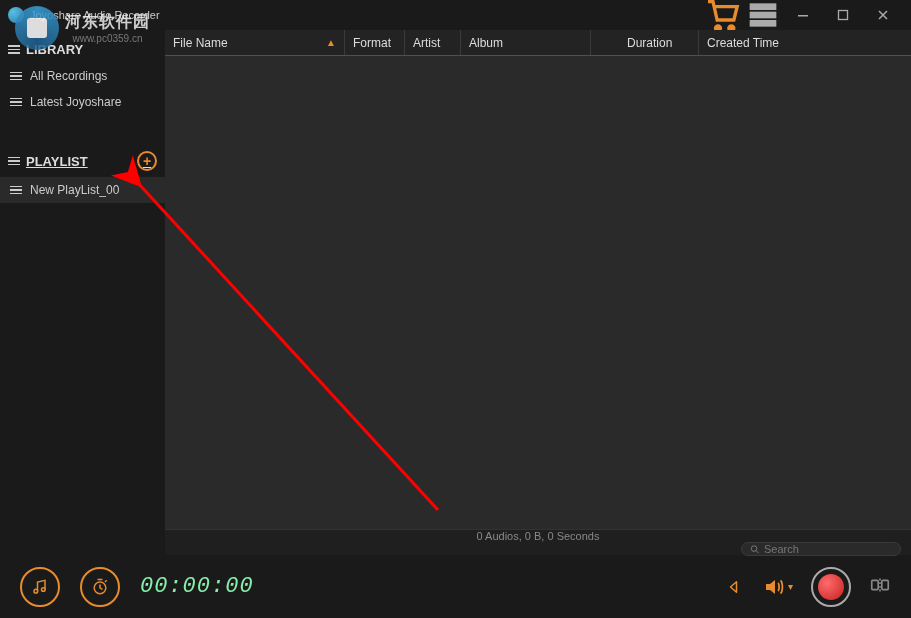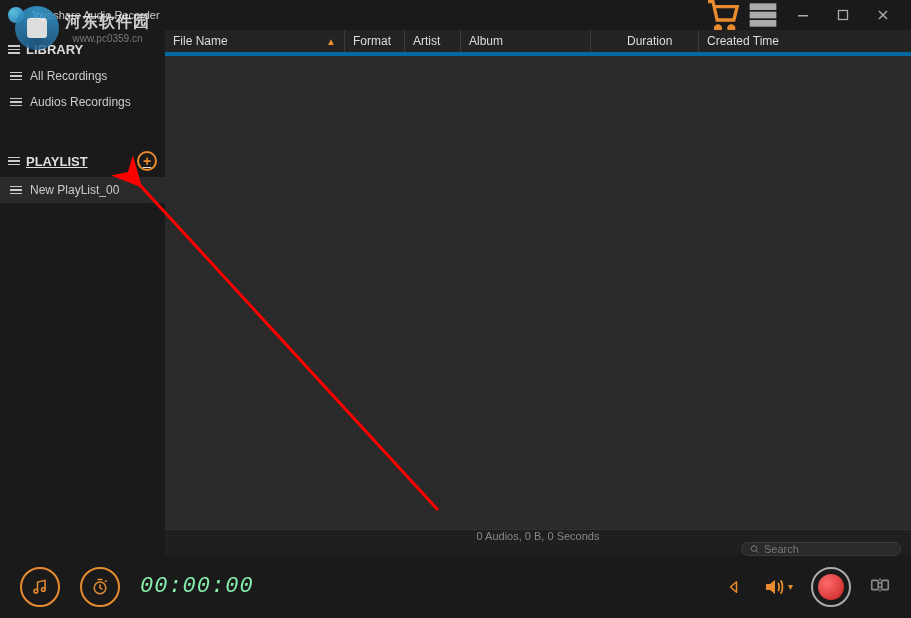--- a/index.html
+++ b/index.html
@@ -24,21 +24,21 @@
   .section-hdr .burger { margin-right: 6px; }
   .burger { display: inline-flex; flex-direction: column; gap: 2px; width: 12px; }
   .burger span { height: 1.5px; background: #ccc; width: 100%; }
   .add-btn { margin-left: auto; width: 20px; height: 20px; border: 2px solid #e88b2e; border-radius: 50%; display: flex; align-items: center; justify-content: center; color: #e88b2e; font-size: 14px; font-weight: bold; cursor: pointer; line-height: 1; }
   .side-item { display: flex; align-items: center; padding: 6px 8px 6px 10px; font-size: 12px; color: #ccc; cursor: pointer; }
   .side-item .burger { margin-right: 8px; }
   .side-item.selected { background: #2a2a2a; }
 
   
   .content { flex: 1; background: #262626; display: flex; flex-direction: column; position: relative; }
-  .col-headers { height: 26px; border-bottom: 4px solid #0369a1; display: flex; align-items: flex-start; background: #232323; font-size: 12px; color: #ddd; }
+  .col-headers { height: 26px; border-bottom: 1px solid #0369a1; display: flex; align-items: flex-start; background: #232323; font-size: 12px; color: #ddd; }
   .col { padding: 0 8px; border-right: 1px solid #3a3a3a; height: 100%; display: flex; align-items: center; cursor: pointer; }
   .col.filename { width: 180px; }
   .col.format { width: 60px; }
   .col.artist { width: 56px; }
   .col.album { width: 130px; }
   .col.duration { width: 80px; margin-left: 28px; }
   .col.created { flex: 1; border-right: none; }
   .sort-caret { margin-left: auto; color: #e88b2e; font-size: 10px; }
 
   .list-body { flex: 1; background: #2a2a2a; position: relative; }
@@ -150,21 +150,21 @@
           <span></span>
         </span>
       <span>All Recordings</span>
     </div>
     <div class="side-item">
       <span class="burger">
           <span></span>
           <span></span>
           <span></span>
         </span>
-      <span>Audios Recordings</span>
+      <span>Latest Joyoshare</span>
     </div>
 
     <div class="section-hdr" style="margin-top:30px;text-decoration:underline;">
       <span class="burger">
           <span></span>
           <span></span>
           <span></span>
         </span>
       <span>PLAYLIST</span>
       <div class="add-btn">+</div>

